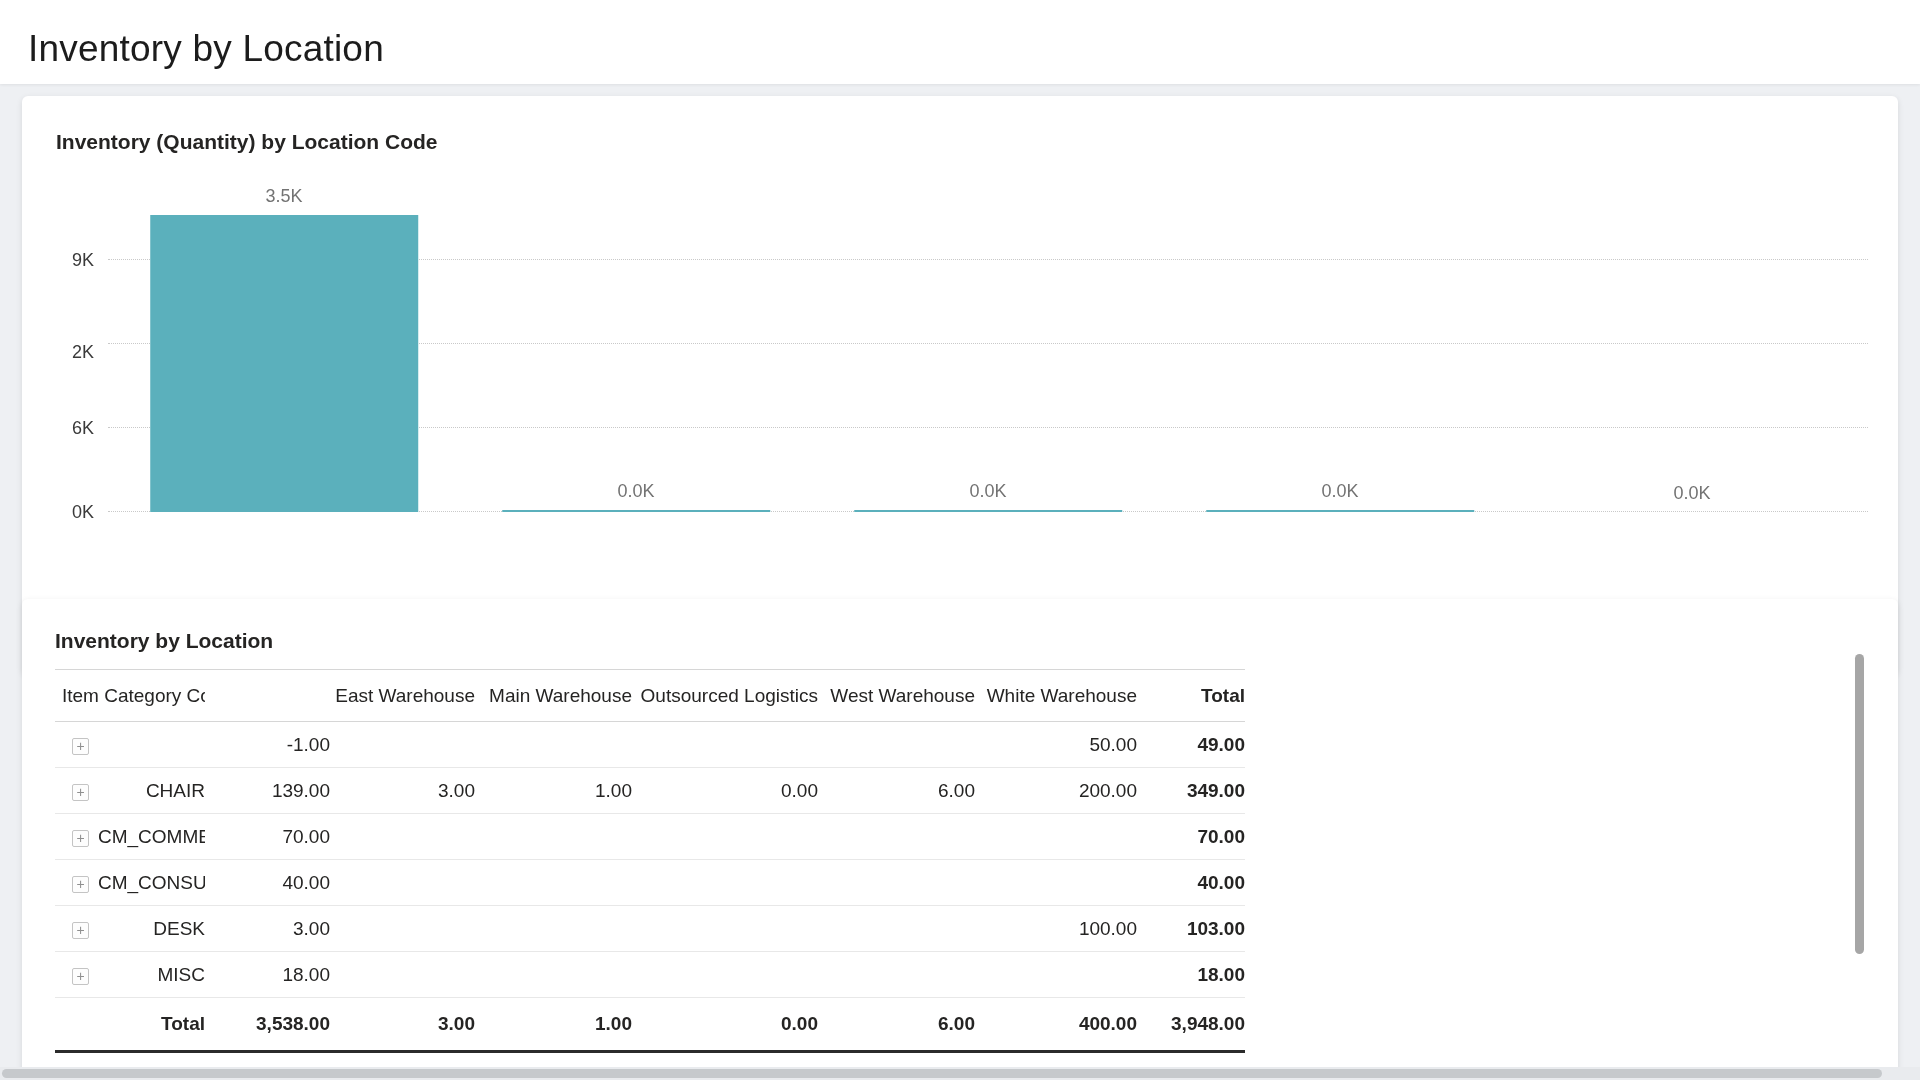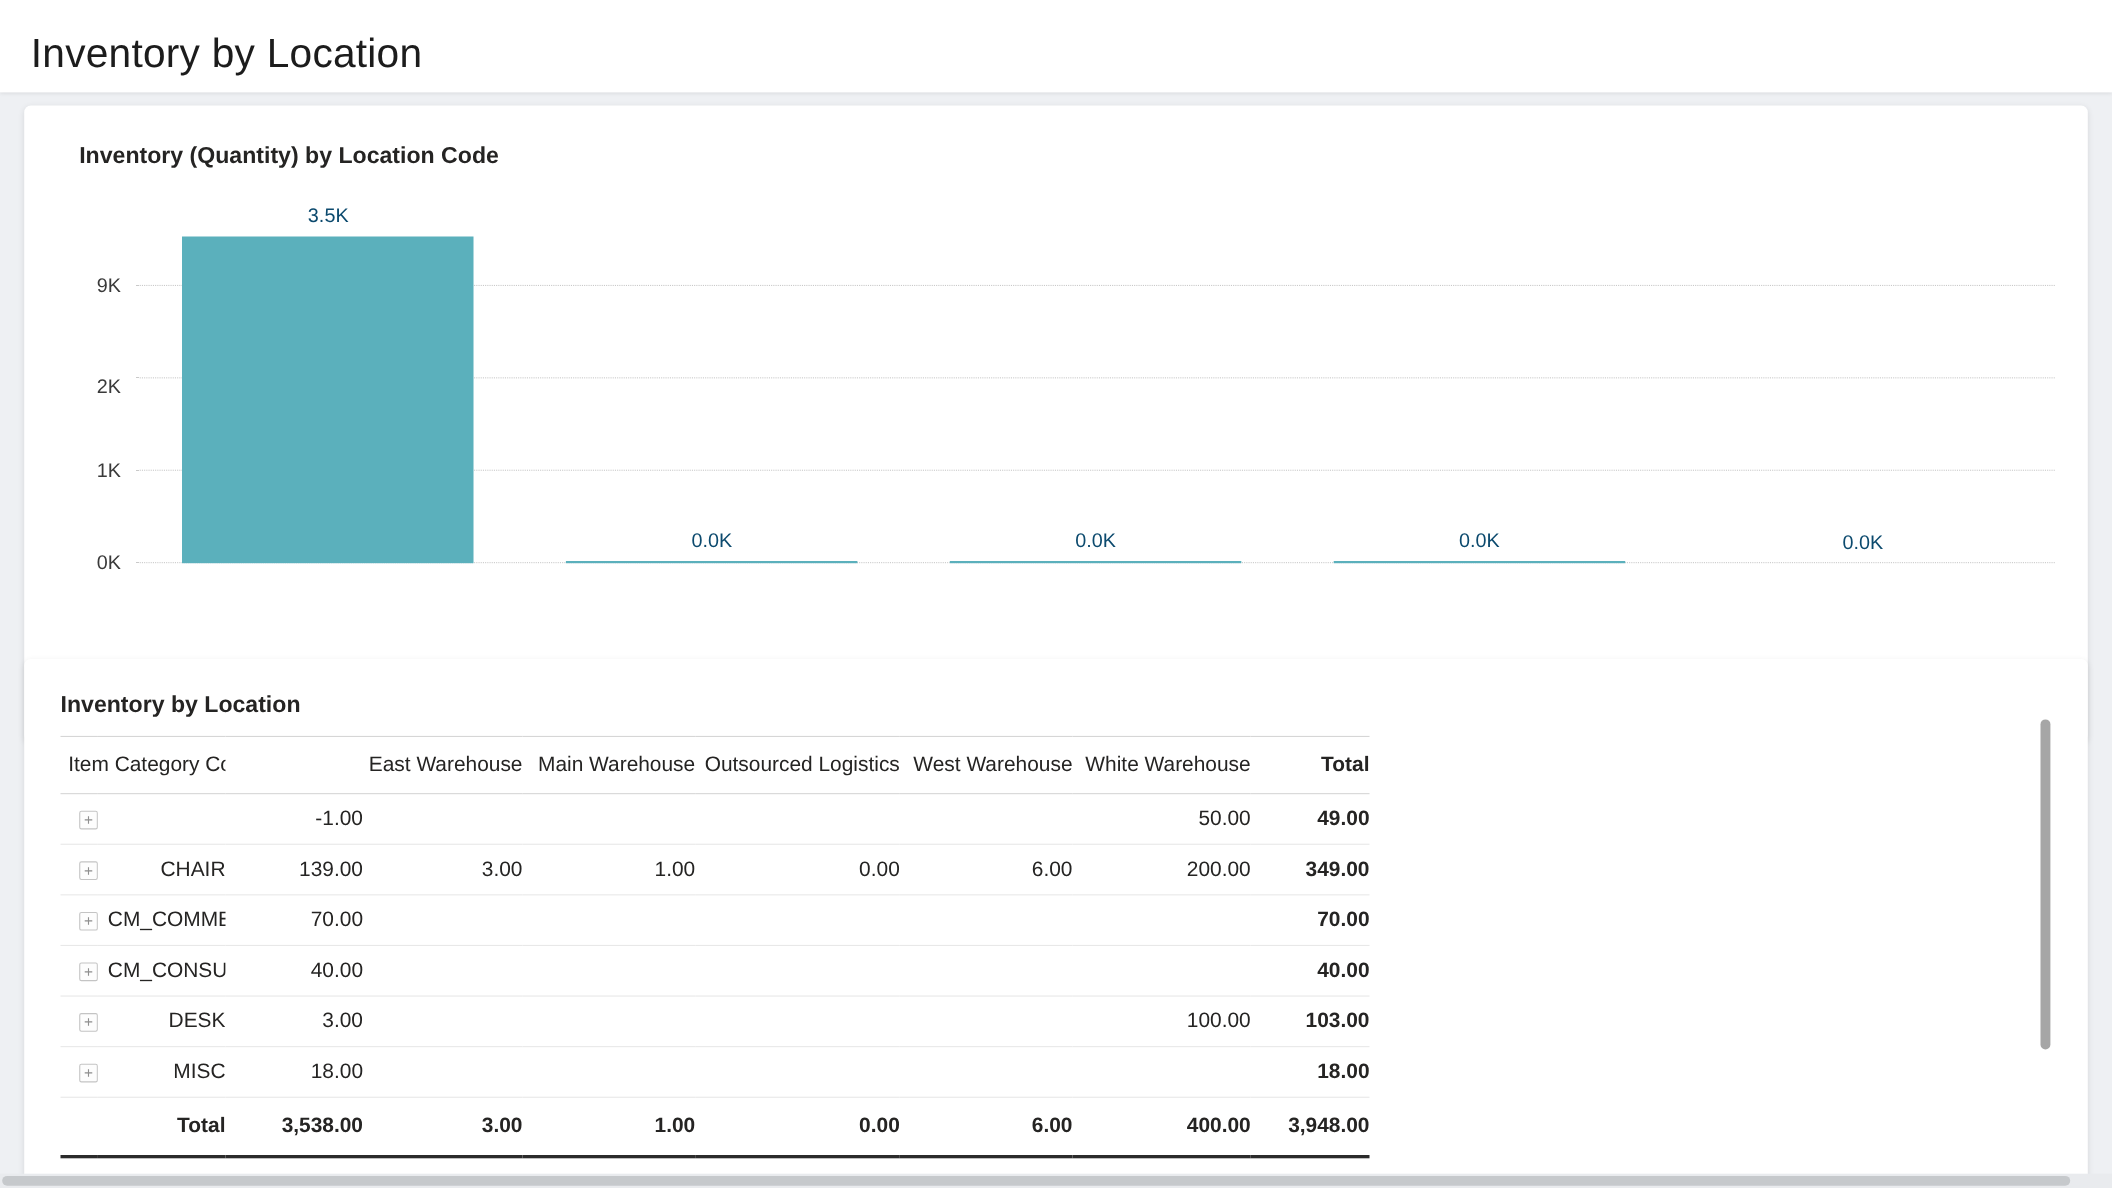--- a/index.html
+++ b/index.html
@@ -20,21 +20,21 @@
     position:relative; z-index:2;
   }
   .page-title { font-size:37px; font-weight:400; color:#1c1c1c; letter-spacing:.2px; }
   .company-meta { font-size:19px; color:#605e5c; }
 
   
   .card {
     position:absolute; left:22px; width:1876px; background:#ffffff;
     border-radius:6px; box-shadow:0 2px 6px rgba(0,0,0,.10);
   }
-  .chart-card { top:96px;  height:578px;padding-left:16px; }
+  .chart-card { top:96px;  height:578px; }
   .table-card { top:599px; height:478px; }
   .card-title { font-size:21px; font-weight:bold; color:#252423; }
 
   
   .chart-card .card-title { padding:34px 0 0 34px; }
   .chart-body { display:flex; padding:22px 30px 0 34px; }
   .y-axis { width:52px; position:relative; height:336px; flex:none; }
   .y-tick {
     position:absolute; right:14px; font-size:18px; color:#3a3a3a;
     transform:translateY(50%);
@@ -46,21 +46,21 @@
     border-top:1px dotted #c9c9c9;
   }
   .slot-row { position:absolute; inset:0; display:flex; }
   .slot { flex:1; position:relative; height:100%; }
   .bar {
     position:absolute; bottom:0; left:50%; transform:translateX(-50%);
     width:76%;
   }
   .bar-value-label {
     position:absolute; left:50%; transform:translateX(-50%);
-    font-size:18px; color:#0c4a6e; white-space:nowrap;
+    font-size:18px; color:#737373; white-space:nowrap;
   }
   .x-labels { display:flex; margin-top:10px; }
   .x-label {
     flex:1; text-align:center; font-size:18px; color:#3a3a3a; white-space:nowrap;
   }
 
   
   .table-card .card-title { padding:30px 0 16px 33px; }
   .table-wrap { margin-left:33px; width:1190px; }
   table.matrix { border-collapse:collapse; width:1190px; table-layout:fixed; border-top:1px solid #d6d6d6; }
@@ -105,21 +105,21 @@
 
 <div class="app-header">
   <div class="page-title">Inventory by Location</div>
 </div>
 
 <div class="card chart-card">
   <div class="card-title">Inventory (Quantity) by Location Code</div>
   <div class="chart-body">
     <div class="y-axis" id="y-axis">
         <div class="y-tick" style="bottom: 0px;">0K</div>
-        <div class="y-tick" style="bottom: 84px;">1K</div>
+        <div class="y-tick" style="bottom: 84px;">6K</div>
         <div class="y-tick" style="bottom: 160px;">2K</div>
         <div class="y-tick" style="bottom: 252px;">9K</div>
       </div>
     <div class="plot-col">
       <div class="plot" id="plot">
           <div class="gridline" style="bottom: 0px;"></div>
           <div class="gridline" style="bottom: 84px;"></div>
           <div class="gridline" style="bottom: 168px;"></div>
           <div class="gridline" style="bottom: 252px;"></div>
           <div class="slot-row">

